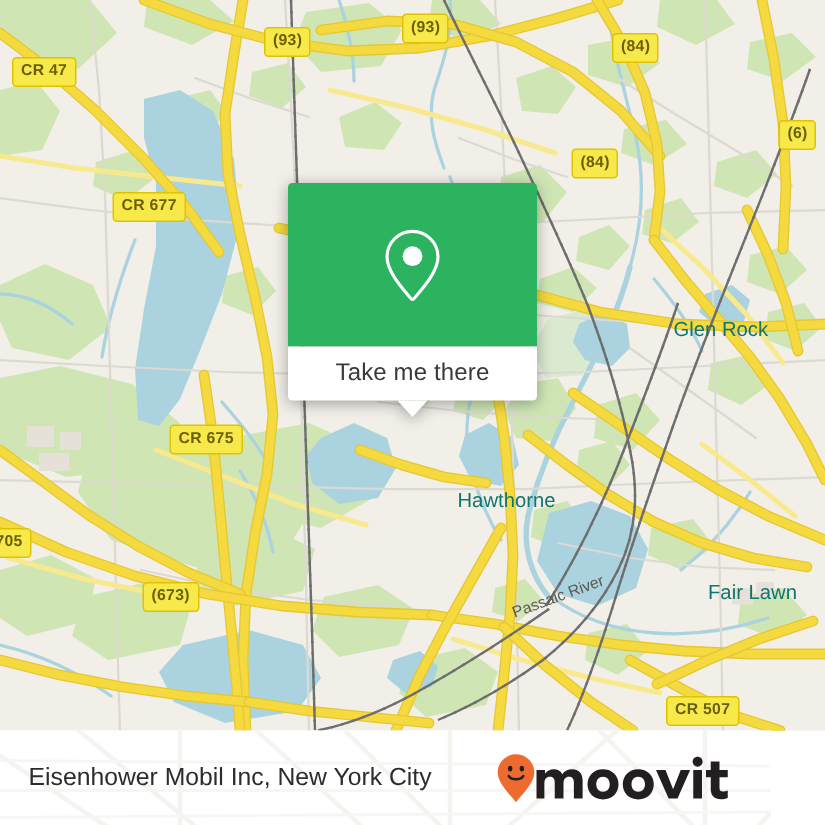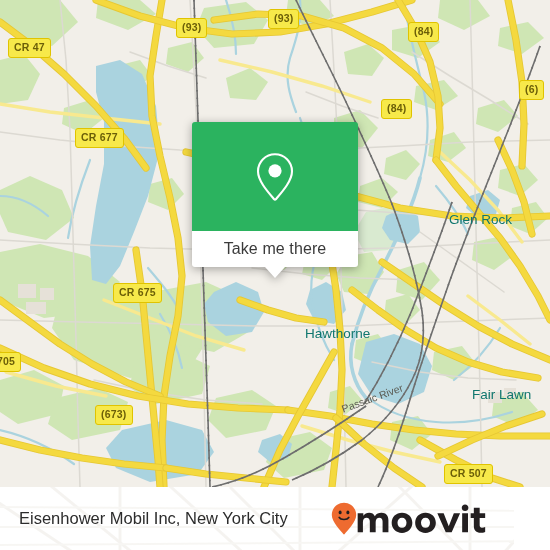--- a/index.html
+++ b/index.html
@@ -401,21 +401,21 @@
     <div>
       <span class="shield" style="left:8px; top:38px;">CR 47</span>
       <span class="shield" style="left:176px; top:18px;">(93)</span>
       <span class="shield" style="left:268px; top:9px;">(93)</span>
       <span class="shield" style="left:408px; top:22px;">(84)</span>
       <span class="shield" style="left:381px; top:99px;">(84)</span>
       <span class="shield" style="left:519px; top:80px;">(6)</span>
       <span class="shield" style="left:75px; top:128px;">CR 677</span>
       <span class="shield" style="left:113px; top:283px;">CR 675</span>
       <span class="shield" style="left:-9px; top:352px;">705</span>
-      <span class="shield" style="left:95px; top:405px;text-align:center;">(673)</span>
+      <span class="shield" style="left:95px; top:388px;text-align:center;">(673)</span>
       <span class="shield" style="left:444px; top:464px;">CR 507</span>
     </div>
 
     <div>
       <span class="place-label two-line" style="left:449px; top:212px;">Glen Rock</span>
       <span class="place-label" style="left:305px; top:326px;">Hawthorne</span>
       <span class="place-label two-line" style="left:472px; top:387px;">Fair Lawn</span>
       <span class="river-label" style="left:342px; top:403px;">Passaic River</span>
     </div>
 

